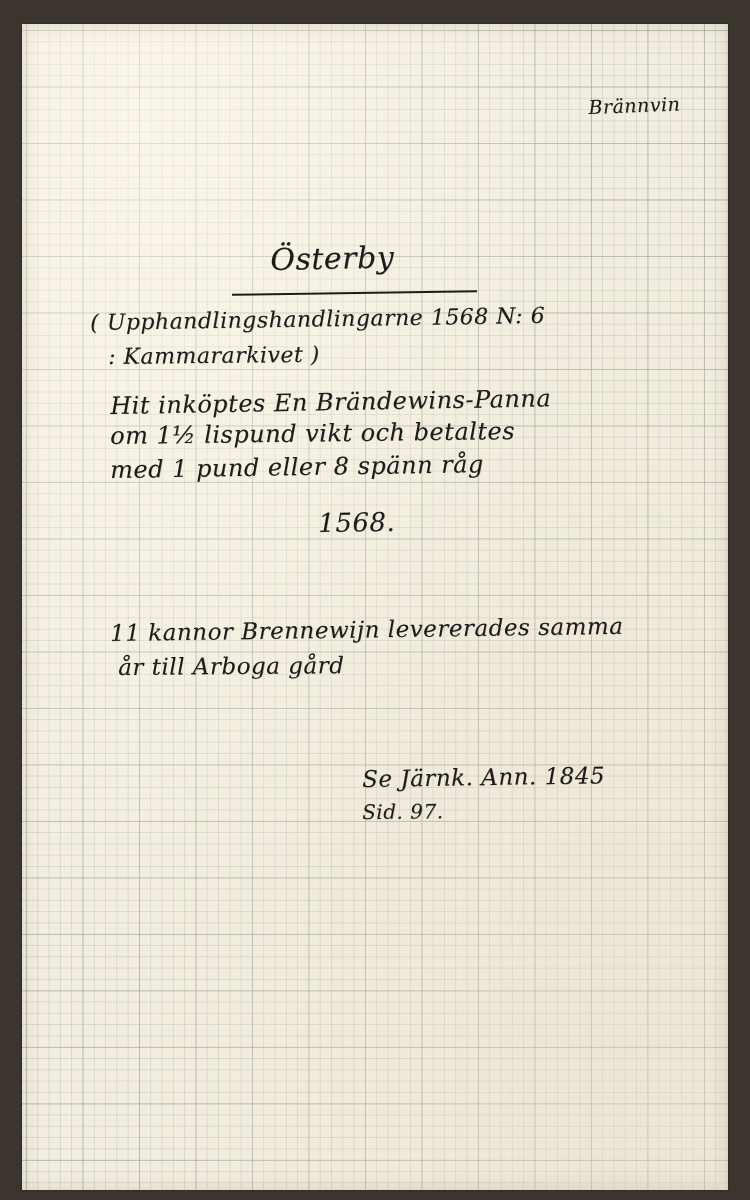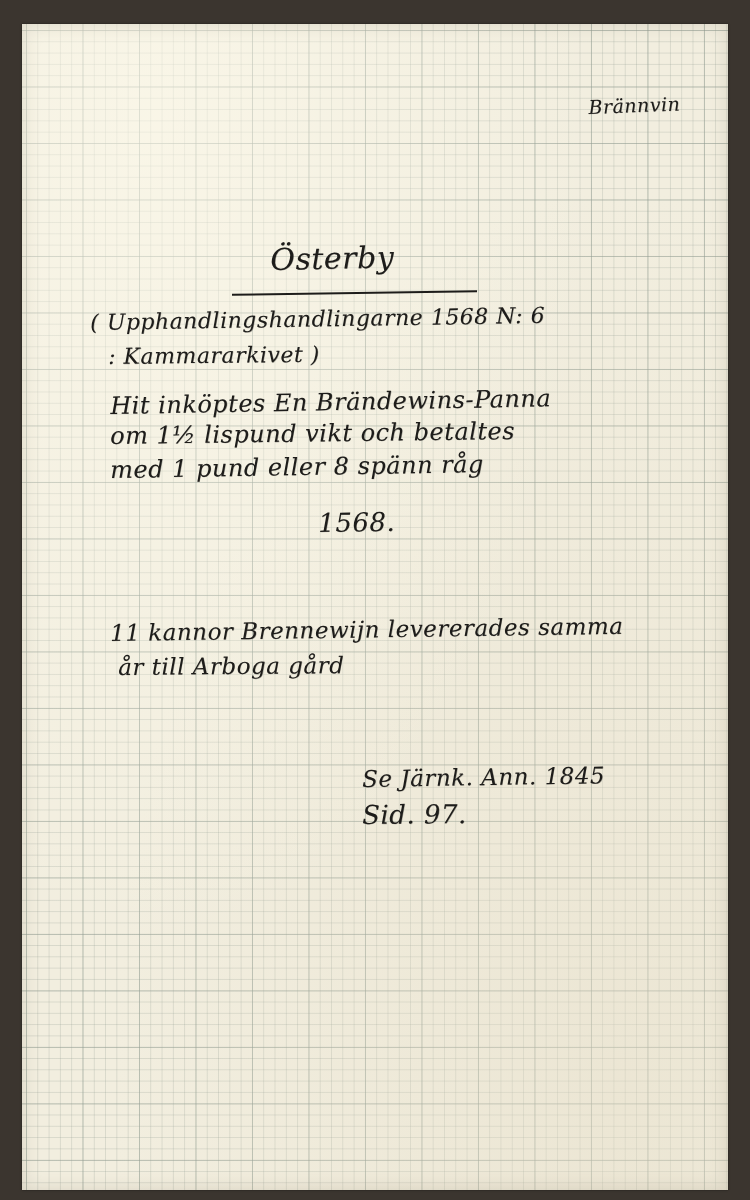--- a/index.html
+++ b/index.html
@@ -152,21 +152,21 @@
   }
   #ref-line1 {
     top: 742px;
     left: 340px;
     font-size: 23px;
     transform: rotate(-0.9deg);
   }
   #ref-line2 {
     top: 776px;
     left: 340px;
-    font-size: 26px;
+    font-size: 20px;
     transform: rotate(-0.5deg);
   }
 </style>
 </head>
 <body>
 
 <div id="scan">
   <div id="page">
     <div id="grid"></div>
     <div id="paper-tint"></div>

